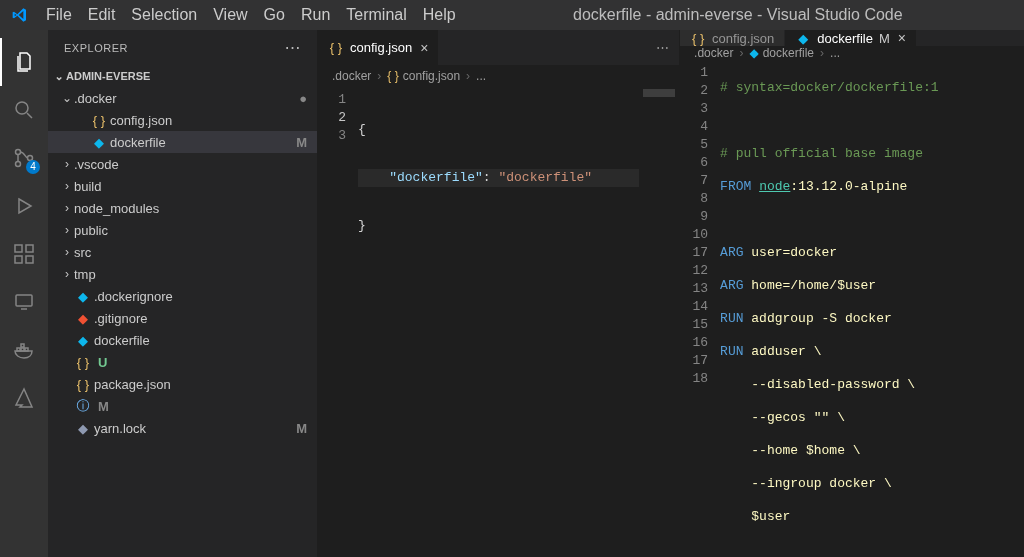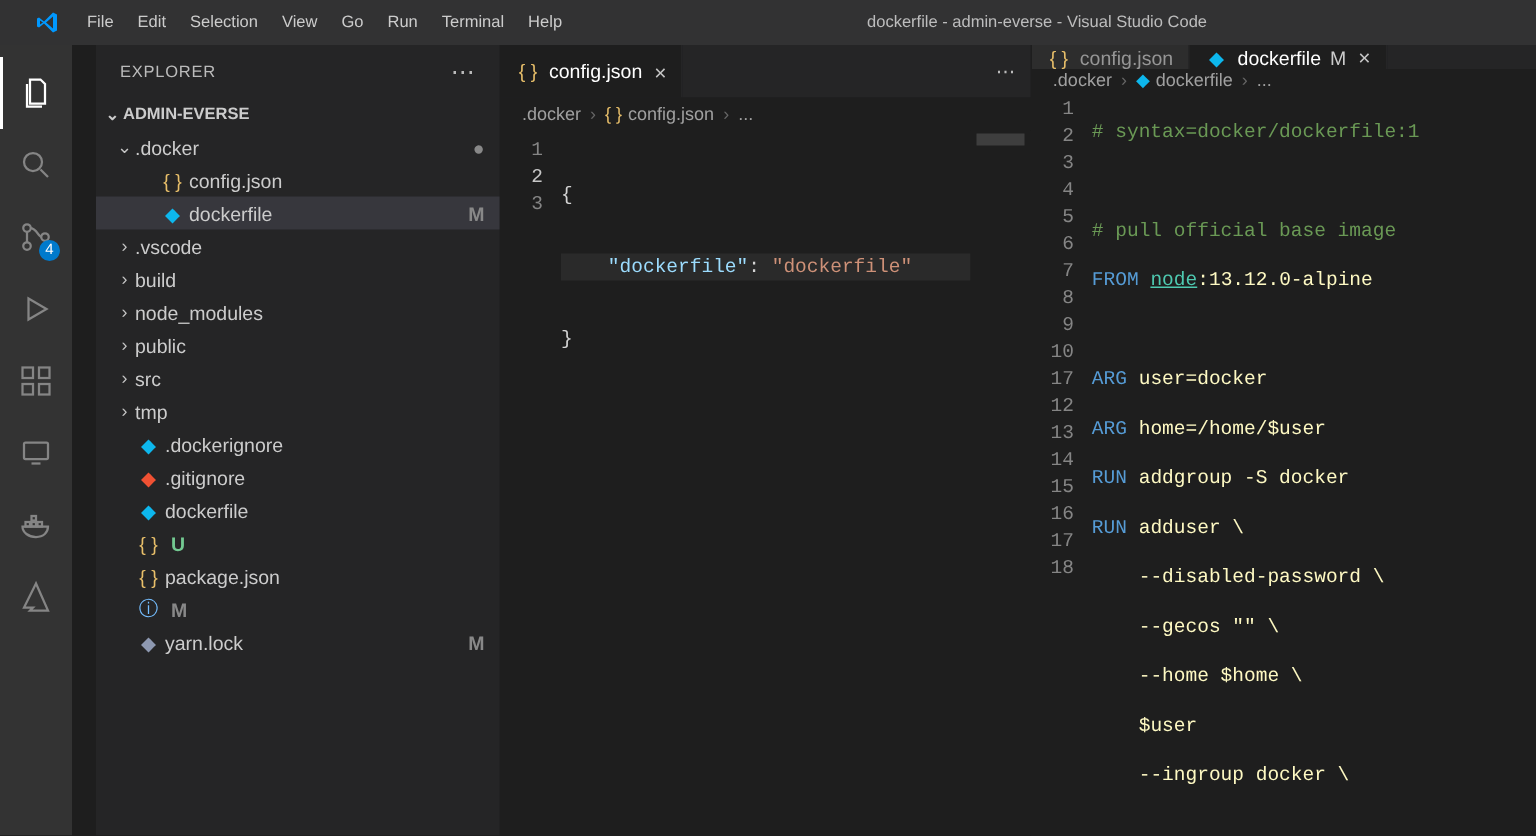--- a/index.html
+++ b/index.html
@@ -12,23 +12,23 @@
   height: 557px;
   overflow: hidden;
   display: flex;
   flex-direction: column;
 }
 .titlebar {
   height: 30px;
   background: #323233;
   display: flex;
   align-items: center;
-  padding: 0 24px;
+  padding: 0 12px;
   color: #cccccc;
-  font-size: 11px;
+  font-size: 16px;
 }
 .titlebar .logo {
   width: 16px; height: 16px;
   margin-right: 10px;
 }
 .titlebar .menu { display: flex; }
 .titlebar .menu-item { padding: 0 8px; cursor: default; }
 .titlebar .title { flex: 1; text-align: center; color: #cccccc; opacity: 0.9; }
 .main { flex: 1; display: flex; min-height: 0; }
 .activitybar {
@@ -55,21 +55,20 @@
   background: #007acc; color: #fff;
   border-radius: 8px; font-size: 10px;
   min-width: 14px; height: 14px; line-height: 14px; text-align: center;
   padding: 0 3px;
 }
 .sidebar {
   width: 270px;
   background: #252526;
   display: flex; flex-direction: column;
   border-right: 1px solid #1e1e1e;
-  margin-left: 16px;
 }
 .sidebar-header {
   height: 35px; display: flex; align-items: center; justify-content: space-between;
   padding: 0 16px; font-size: 11px; color: #bbbbbb; letter-spacing: 0.5px;
 }
 .sidebar-header .dots { color: #bbbbbb; font-size: 16px; }
 .project-root {
   height: 22px; display: flex; align-items: center; padding-left: 4px;
   font-size: 11px; font-weight: 700; color: #cccccc;
 }
@@ -393,22 +392,22 @@
 <div class="line"><span class="tok-comment"># pull official base image</span></div>
 <div class="line"><span class="tok-cmd">FROM</span> <span class="tok-node">node</span><span class="tok-var">:13.12.0-alpine</span></div>
 <div class="line"></div>
 <div class="line"><span class="tok-cmd">ARG</span> <span class="tok-var">user=docker</span></div>
 <div class="line"><span class="tok-cmd">ARG</span> <span class="tok-var">home=/home/$user</span></div>
 <div class="line"><span class="tok-cmd">RUN</span> <span class="tok-var">addgroup -S docker</span></div>
 <div class="line"><span class="tok-cmd">RUN</span> <span class="tok-var">adduser \</span></div>
 <div class="line">    <span class="tok-var">--disabled-password \</span></div>
 <div class="line">    <span class="tok-var">--gecos "" \</span></div>
 <div class="line">    <span class="tok-var">--home $home \</span></div>
+<div class="line">    <span class="tok-var">--ingroup docker \</span></div>
 <div class="line">    <span class="tok-var">$user</span></div>
-<div class="line">    <span class="tok-var">--ingroup docker \</span></div>
 <div class="line"></div>
 
 
 
         </div>
       </div>
     </div>
   </div>
 </div>
 

